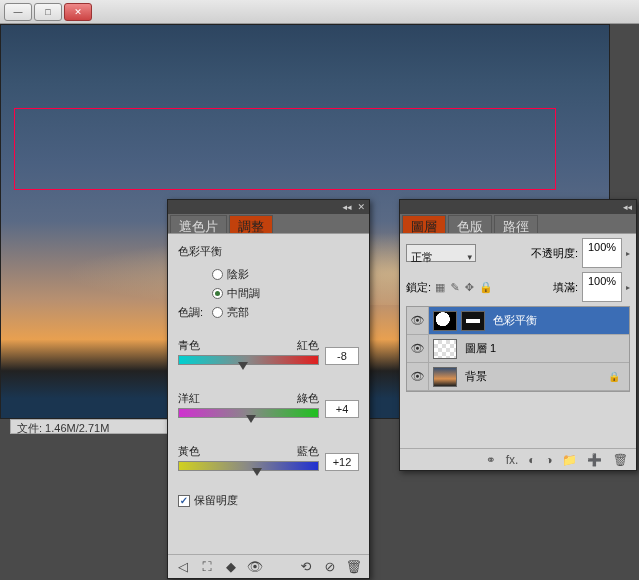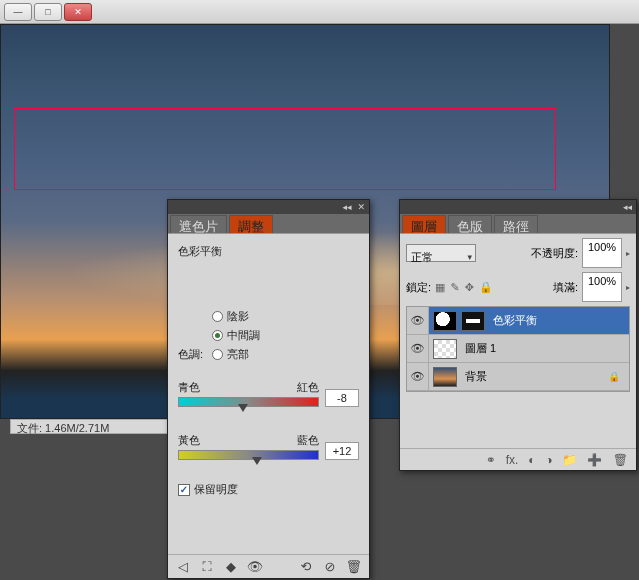--- a/index.html
+++ b/index.html
@@ -27,21 +27,21 @@
 .panel.adjust { left: 167px; top: 199px; width: 203px; height: 380px; }
 .panel-header { height: 14px; background: #424242; display: flex; align-items: center; justify-content: flex-end; padding: 0 4px; gap: 6px; color: #ccc; font-size: 9px; }
 .panel-header span { cursor: default; }
 .tab-row { height: 20px; display: flex; align-items: flex-end; background: #6a6a6a; border-bottom: 1px solid #999; }
 .tab { height: 18px; padding: 2px 8px; background: #6a6a6a; color: #ddd; font-size: 13px; border: 1px solid #555; border-bottom: none; margin-left: 2px; }
 .tab.active { background: #c2410c; color: #222; }
 .panel-body { padding: 6px 10px; color: #222; }
 .section-title { font-size: 11px; margin: 4px 0 8px; }
 .tone-row { display: flex; align-items: flex-end; margin-bottom: 10px; }
 .tone-label { width: 34px; }
-.radio-group { display: flex; flex-direction: column; gap: 4px; margin-top: 42px; }
+.radio-group { display: flex; flex-direction: column; gap: 4px; }
 .radio-item { display: flex; align-items: center; gap: 4px; }
 .radio { width: 11px; height: 11px; border: 1px solid #666; border-radius: 50%; background: #fff; display: flex; align-items: center; justify-content: center; }
 .radio.checked::after { content: ""; width: 5px; height: 5px; background: #3a7a3a; border-radius: 50%; }
 .slider-block { margin: 18px 0 14px; }
 .slider-labels { display: flex; justify-content: space-between; font-size: 11px; margin-bottom: 2px; }
 .slider-track-wrap { display: flex; align-items: center; gap: 6px; }
 .slider-track { flex: 1; height: 10px; position: relative; border: 1px solid #888; }
 .slider-thumb-row { position: relative; height: 10px; margin-top: -2px; }
 .slider-thumb { position: absolute; top: -1px; width: 0; height: 0; border-left: 5px solid transparent; border-right: 5px solid transparent; border-top: 8px solid #444; transform: translateX(-5px); }
 .grad-cr { background: linear-gradient(to right, #00d0d0, #888, #e02020); }
@@ -137,20 +137,35 @@
           </div>
           <div class="slider-track grad-cr"></div>
           <div class="slider-thumb-row">
               <div class="slider-thumb" style="left:46%"></div>
             </div>
         </div>
         <div class="val-box">-8</div>
       </div>
     </div>
 
+    <div class="slider-block">
+      <div class="slider-track-wrap">
+        <div style="flex:1">
+          <div class="slider-labels">
+            <span>洋紅</span>
+            <span>綠色</span>
+          </div>
+          <div class="slider-track grad-mg"></div>
+          <div class="slider-thumb-row">
+              <div class="slider-thumb" style="left:52%"></div>
+            </div>
+        </div>
+        <div class="val-box">+4</div>
+      </div>
+    </div>
 
     <div class="slider-block">
       <div class="slider-track-wrap">
         <div style="flex:1">
           <div class="slider-labels">
             <span>黃色</span>
             <span>藍色</span>
           </div>
           <div class="slider-track grad-yb"></div>
           <div class="slider-thumb-row">

